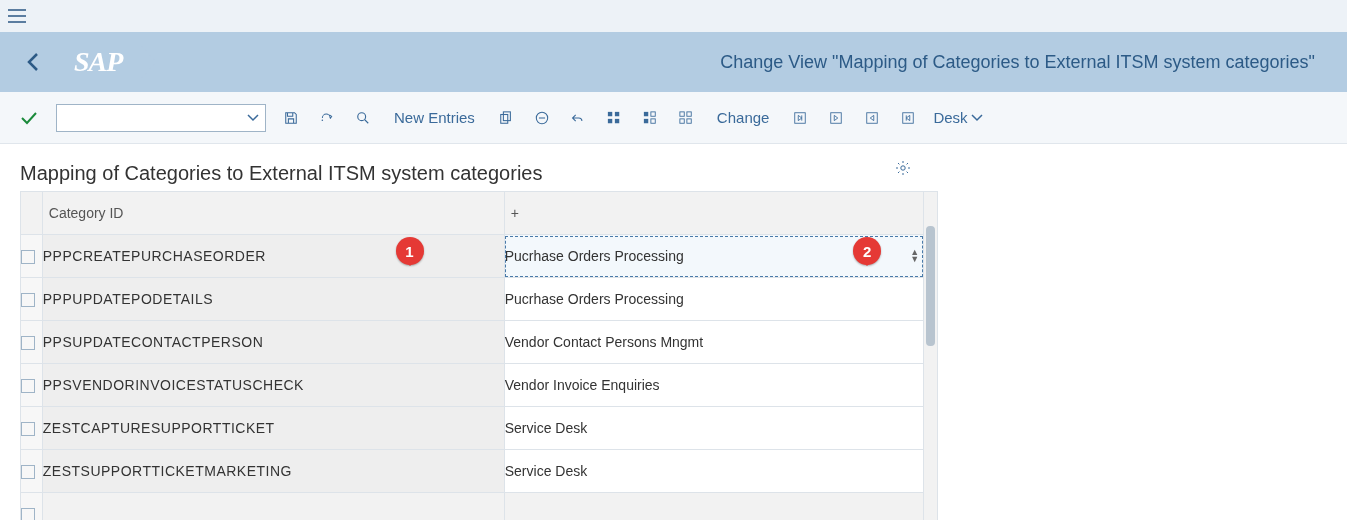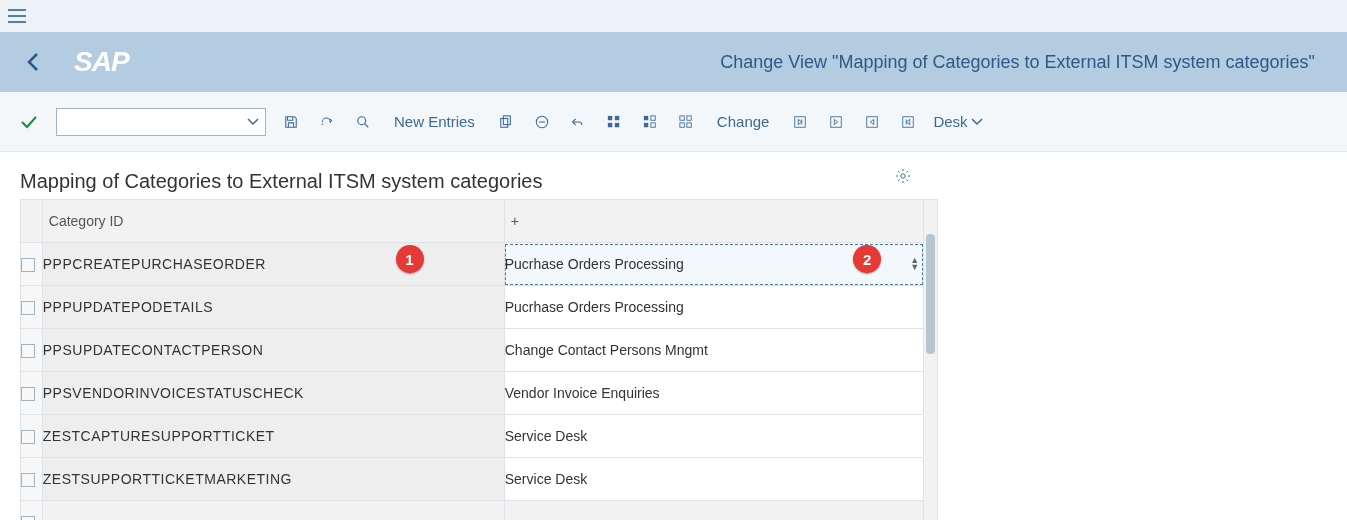--- a/index.html
+++ b/index.html
@@ -3,26 +3,26 @@
   <meta charset="utf-8">
   <style>
     * { margin: 0; padding: 0; box-sizing: border-box; }
     body { font-family: Arial, sans-serif; font-size: 14px; background: #ffffff; color: #333333; }
     
     .hamburger-bar { height: 32px; display: flex; align-items: center; padding: 0 8px; background: #edf2f7; }
     .hamburger { cursor: pointer; color: #5b7da0; }
     
     .title-bar { height: 60px; background: #b3cce2; display: flex; align-items: center; padding: 0 20px; gap: 20px; }
     .back-arrow { color: #2c5a86; cursor: pointer; padding: 6px; }
-    .sap-logo { font-weight: bold; font-size: 28px; color: #ffffff; font-style: italic; letter-spacing: -1px; position: relative; padding: 2px 18px 2px 8px; }
+    .sap-logo { font-weight: bold; font-size: 28px; color: #ffffff; font-style: italic; letter-spacing: -1px; position: relative; padding: 2px 18px 2px 8px; font-family: Liberation Serif, serif; }
     .sap-logo::after { content: ""; position: absolute; top: 0; bottom: 0; left: 100%; border-left: 16px solid #b3cce2; border-top: 18px solid transparent; border-bottom: 18px solid transparent; }
     .sap-logo-wrap { position: relative; }
     .title-text { flex: 0 0 auto; margin-left: auto; margin-right: 12px; color: #2c5a86; font-size: 18px; }
     
-    .toolbar { height: 60px; background: #f4f7fa; border-bottom: 1px solid #e0e6ec; display: flex; align-items: center; padding: 0 16px; gap: 14px; }
+    .toolbar { height: 52px; background: #f4f7fa; border-bottom: 1px solid #e0e6ec; display: flex; align-items: center; padding: 0 16px; gap: 14px; }
     .tb-check { color: #1a8a3a; font-size: 16px; padding: 4px; cursor: pointer; }
     .tb-dropdown { width: 210px; height: 28px; border: 1px solid #9fb4c7; background: #fff; display: flex; align-items: center; justify-content: flex-end; padding-right: 6px; cursor: pointer; }
     .tb-dropdown .chev { color: #3a6a9a; }
     .tb-icon { color: #3a6a9a; cursor: pointer; padding: 4px; display: inline-flex; align-items: center; justify-content: center; width: 22px; }
     .tb-text { color: #3a6a9a; cursor: pointer; padding: 4px 6px; font-size: 15px; }
     .tb-more { color: #3a6a9a; cursor: pointer; display: flex; align-items: center; gap: 3px; font-size: 15px; }
     
     .content { padding: 18px 20px; }
     .section-title { font-size: 20px; color: #333; margin-bottom: 6px; }
     .section-header-row { display: flex; align-items: center; position: relative; }
@@ -209,21 +209,21 @@
               </span><span class="callout" style="right: 42px; top: 2px;">2</span></td>
           </tr>
           <tr>
             <td class="row-sel"><span class="chk"></span></td>
             <td class="cat-cell">PPPUPDATEPODETAILS</td>
             <td class="val-cell">Pucrhase Orders Processing</td>
           </tr>
           <tr>
             <td class="row-sel"><span class="chk"></span></td>
             <td class="cat-cell">PPSUPDATECONTACTPERSON</td>
-            <td class="val-cell">Change Contact Persons Mngmt</td>
+            <td class="val-cell">Vendor Contact Persons Mngmt</td>
           </tr>
           <tr>
             <td class="row-sel"><span class="chk"></span></td>
             <td class="cat-cell">PPSVENDORINVOICESTATUSCHECK</td>
             <td class="val-cell">Vendor Invoice Enquiries</td>
           </tr>
           <tr>
             <td class="row-sel"><span class="chk"></span></td>
             <td class="cat-cell">ZESTCAPTURESUPPORTTICKET</td>
             <td class="val-cell">Service Desk</td>

